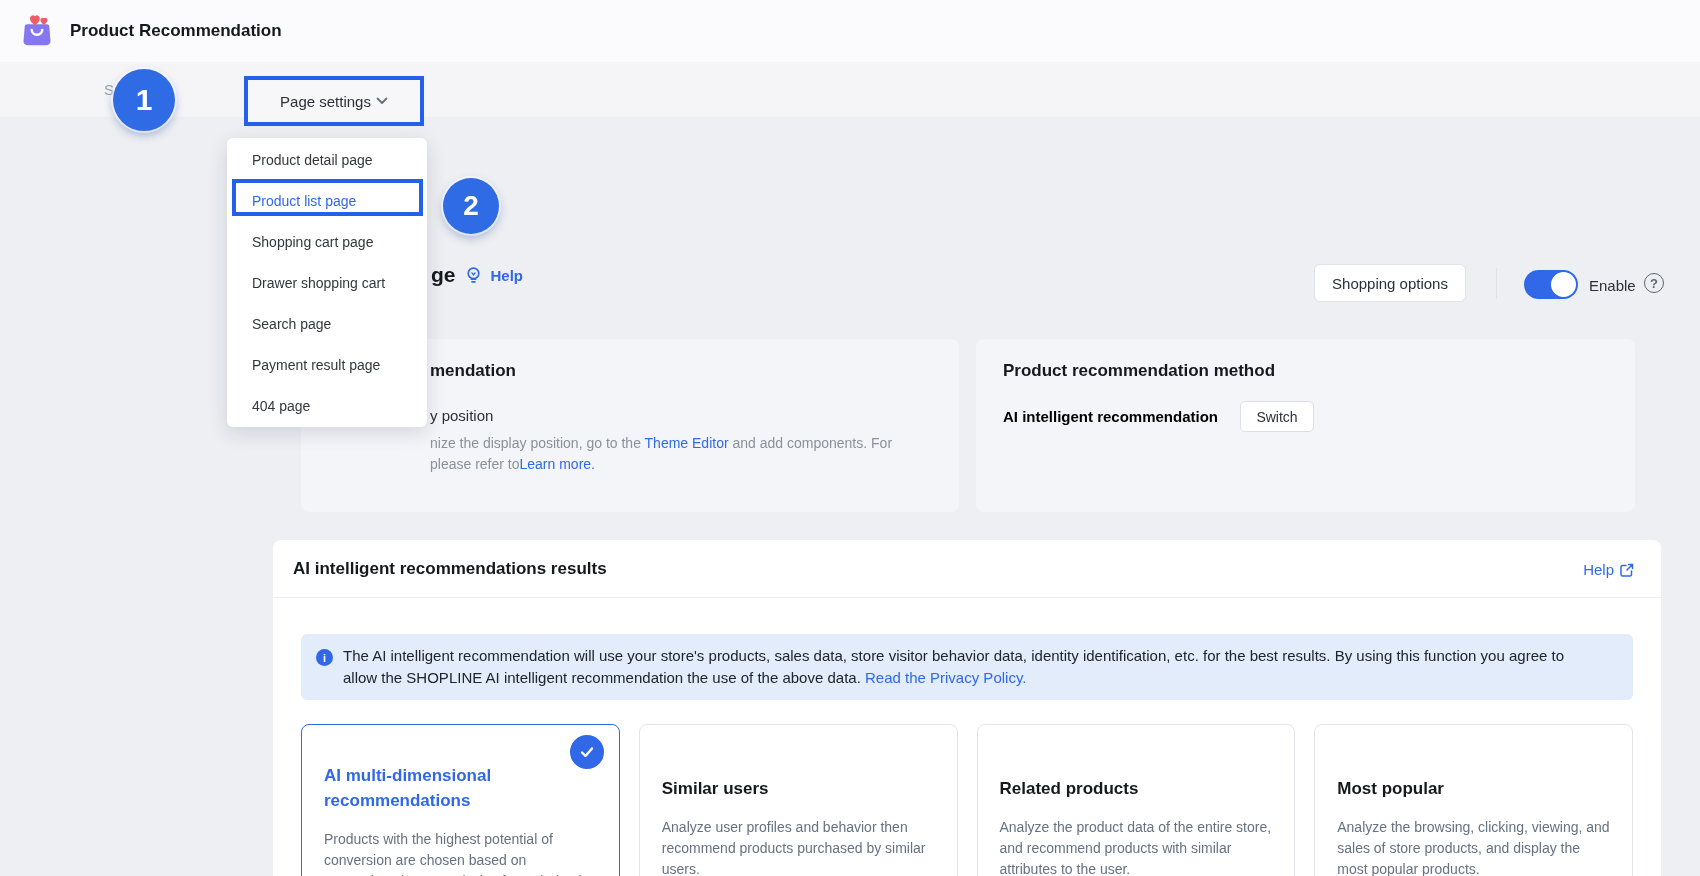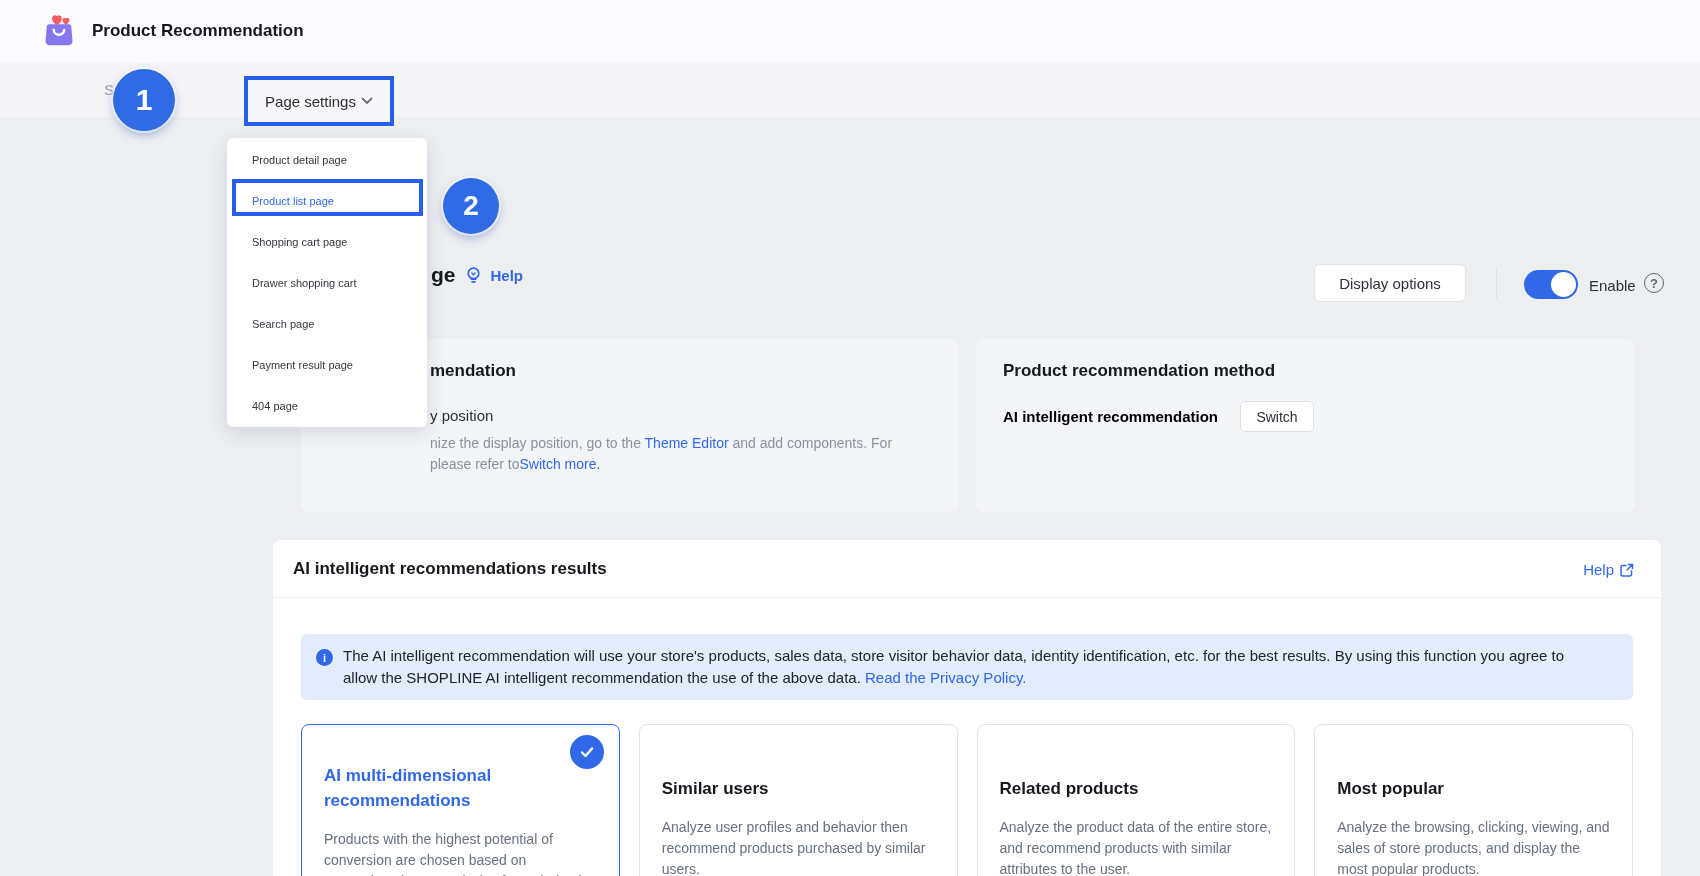--- a/index.html
+++ b/index.html
@@ -1,27 +1,27 @@
 <!DOCTYPE html>
 <html><head>
 <meta charset="utf-8">
 <style>
   * { margin:0; padding:0; box-sizing:border-box; font-family:"Liberation Sans", sans-serif; }
   html,body { width:1700px; height:876px; overflow:hidden; background:#edeff2; }
   #app { position:relative; width:1700px; height:876px; }
 
   
-  .header { position:absolute; left:0; top:0; width:1700px; height:62px; background:#fbfbfd; display:flex; align-items:center; padding-left:40px; }
+  .header { position:absolute; left:0; top:0; width:1700px; height:62px; background:#fbfbfd; display:flex; align-items:center; padding-left:18px; }
   .app-icon { width:38px; height:38px; margin-right:14px; flex:0 0 auto; }
   .app-title { font-size:17px; font-weight:bold; color:#15181d; }
 
   
   .tabbar { position:absolute; left:0; top:62px; width:1700px; height:55px; background:#f5f5f8; }
   .tab-hidden { position:absolute; left:104px; top:19px; font-size:15px; color:#9aa0a8; }
-  .page-settings-box { position:absolute; left:244px; top:76px; width:150px; height:50px; border:4px solid #2461e8; background:#f7f7fa; display:flex; align-items:center; justify-content:center; gap:5px; z-index:46; }
+  .page-settings-box { position:absolute; left:244px; top:76px; width:180px; height:50px; border:4px solid #2461e8; background:#f7f7fa; display:flex; align-items:center; justify-content:center; gap:5px; z-index:46; }
   .page-settings-label { font-size:15px; color:#2b2f36; }
 
   
   .content { position:absolute; left:0; top:117px; width:1404px; height:759px; background:#edeff2; }
 
   .page-title-row { position:absolute; left:431px; top:146px; display:flex; align-items:center; gap:8px; }
   .page-title-partial { font-size:21px; font-weight:bold; color:#16191e; }
   .help-link-top { font-size:15px; font-weight:bold; color:#3068e8; cursor:pointer; }
 
   .display-options-btn { position:absolute; left:1314px; top:147px; width:152px; height:38px; background:#fff; border:1px solid #e0e3e8; border-radius:6px; font-size:15px; font-weight:500; color:#2c3038; display:flex; align-items:center; justify-content:center; cursor:pointer; }
@@ -57,21 +57,21 @@
   .options-row { position:absolute; left:28px; top:184px; width:1332px; height:217px; display:flex; gap:19px; }
   .option-card { position:relative; flex:1; background:#fff; border:1px solid #e2e5ea; border-radius:8px; padding:22px; cursor:pointer; }
   .option-card.selected { border:1.5px solid #3068e8; }
   .card-title { font-size:17px; font-weight:bold; color:#15181d; line-height:25px; margin-top:29px; }
   .option-card.selected .card-title { color:#3068e8; margin-top:16px; max-width:205px; }
   .card-desc { margin-top:16px; font-size:14px; line-height:21px; color:#66718130; color:#667181; }
   .check-badge { position:absolute; top:7px; right:12px; width:40px; height:40px; background:#3068e8; border:3px solid #fff; border-radius:50%; display:flex; align-items:center; justify-content:center; }
 
   
   .dropdown { position:absolute; left:227px; top:138px; width:200px; height:289px; background:#fff; border-radius:6px; box-shadow:0 6px 20px rgba(20,30,60,.14); z-index:40; padding-top:2px; }
-  .dd-item { height:41px; line-height:41px; padding-left:25px; font-size:11px; color:#33373d; cursor:pointer; white-space:nowrap; }
+  .dd-item { height:41px; line-height:41px; padding-left:25px; font-size:14px; color:#33373d; cursor:pointer; white-space:nowrap; }
   .dd-item.selected { color:#3068e8; }
   .dd-hl-box { position:absolute; left:232px; top:179px; width:191px; height:37px; border:4px solid #2461e8; z-index:45; }
 
   
   .ann-circle { position:absolute; border-radius:50%; background:#2e6be4; color:#fff; font-weight:bold; display:flex; align-items:center; justify-content:center; z-index:50; box-shadow:0 0 0 2px rgba(255,255,255,.55), 0 4px 10px rgba(30,60,150,.35); }
   .ann-1 { left:113px; top:69px; width:62px; height:62px; font-size:30px; }
   .ann-2 { left:443px; top:178px; width:56px; height:56px; font-size:28px; }
 </style>
 </head>
 <body>
@@ -104,34 +104,34 @@
     <div class="page-title-row">
       <span class="page-title-partial">ge</span>
       <svg width="19" height="19" viewBox="0 0 18 18">
         <circle cx="9" cy="7" r="5" fill="none" stroke="#3068e8" stroke-width="1.6"></circle>
         <path d="M7 12.5 h4 M7.6 15 h2.8" stroke="#3068e8" stroke-width="1.6" stroke-linecap="round" fill="none"></path>
         <path d="M7.5 6.5 l1.5 2 l1.5-2" fill="none" stroke="#3068e8" stroke-width="1.3" stroke-linecap="round"></path>
       </svg>
       <span class="help-link-top">Help</span>
     </div>
 
-    <button class="display-options-btn">Display options</button>
+    <button class="display-options-btn">Shopping options</button>
     <div class="v-divider"></div>
     <div class="toggle">
         <div class="knob"></div>
       </div>
     <span class="enable-label">Enable</span>
     <div class="q-icon">?</div>
 
     <div class="gray-card pos-card">
       <div class="pos-title-partial">mendation</div>
       <div class="pos-sub-partial">y position</div>
       <div class="pos-body">
         <span>nize the display position, go to the </span><a class="inline-link">Theme Editor</a><span> and add components. For</span><br>
-        <span>please refer to</span><a class="inline-link">Switch more.</a>
+        <span>please refer to</span><a class="inline-link">Learn more.</a>
       </div>
     </div>
 
     <div class="gray-card method-card">
       <div class="method-title">Product recommendation method</div>
       <div class="method-row">
         <span class="method-label">AI intelligent recommendation</span>
         <button class="switch-btn">Switch</button>
       </div>
     </div>

